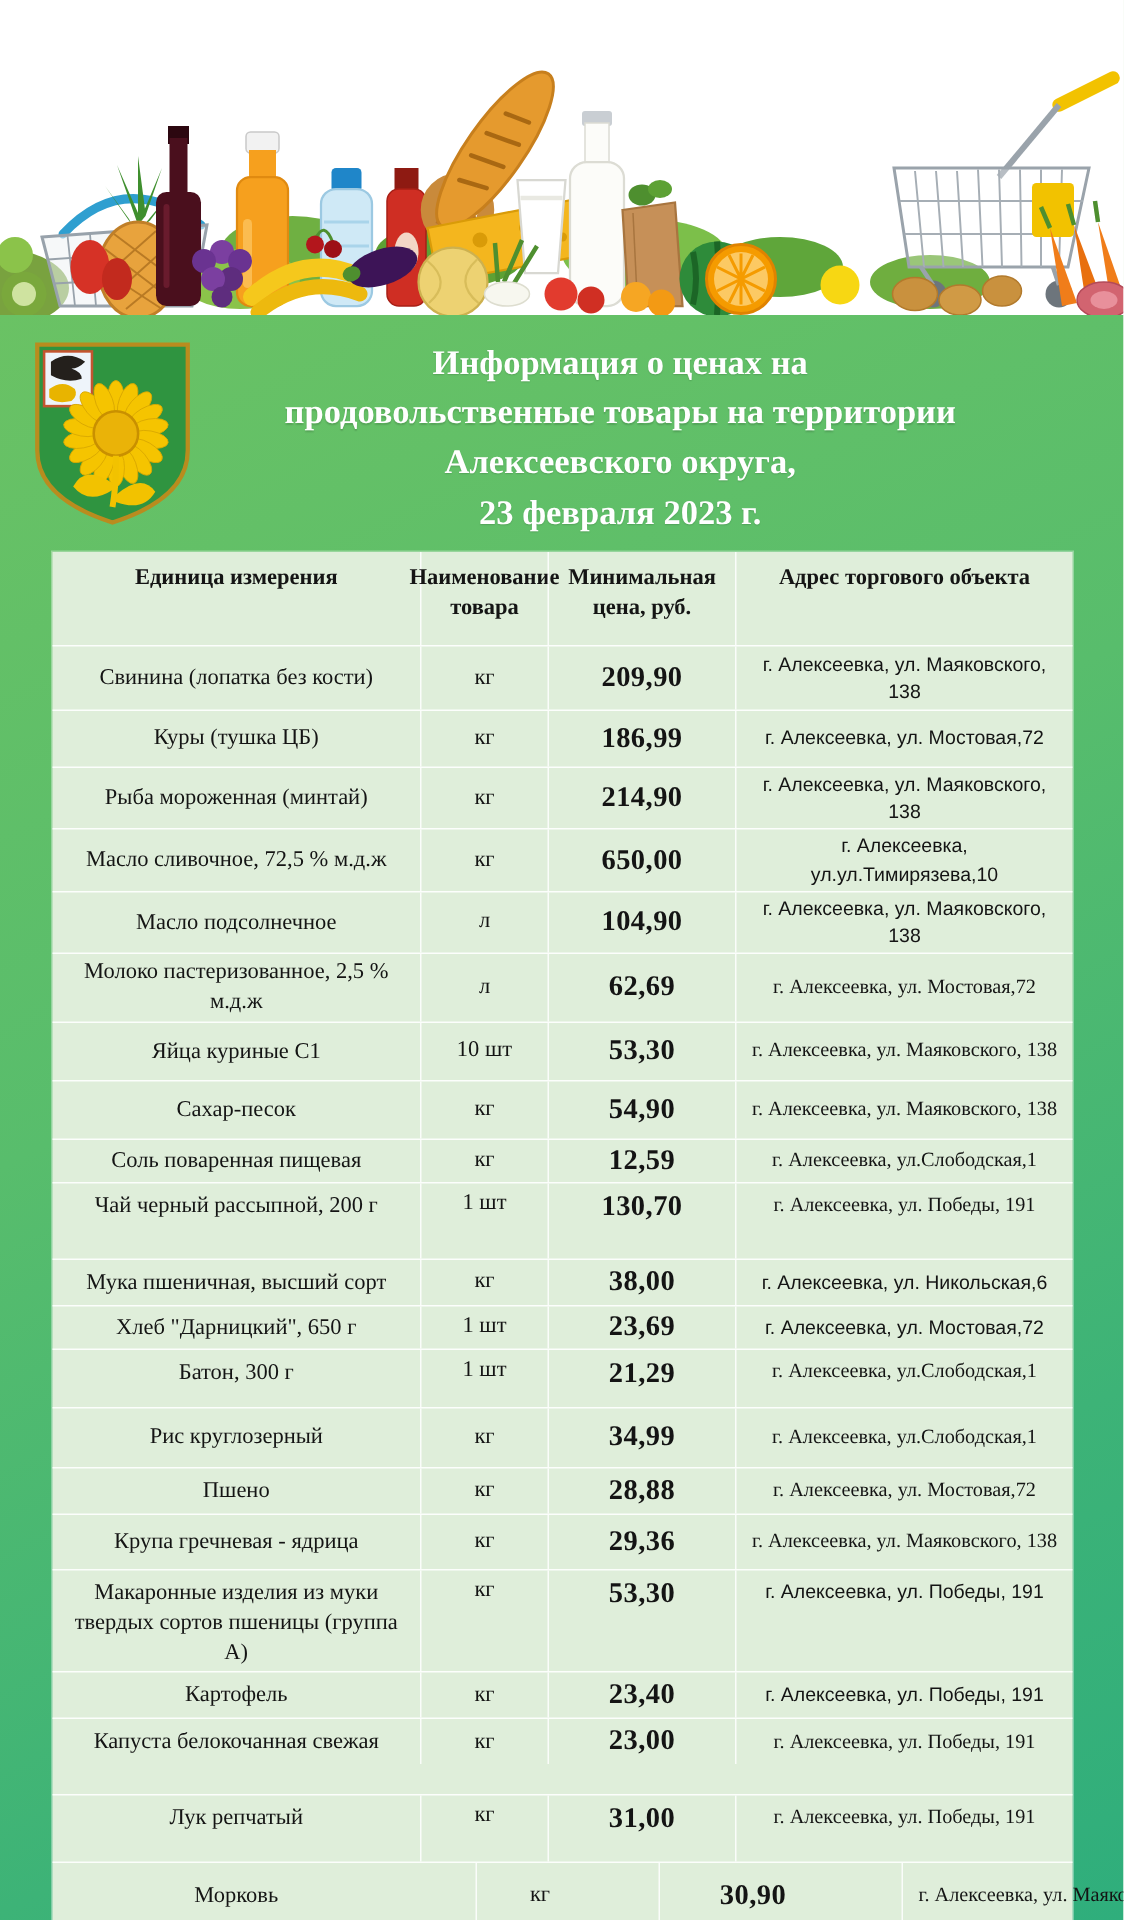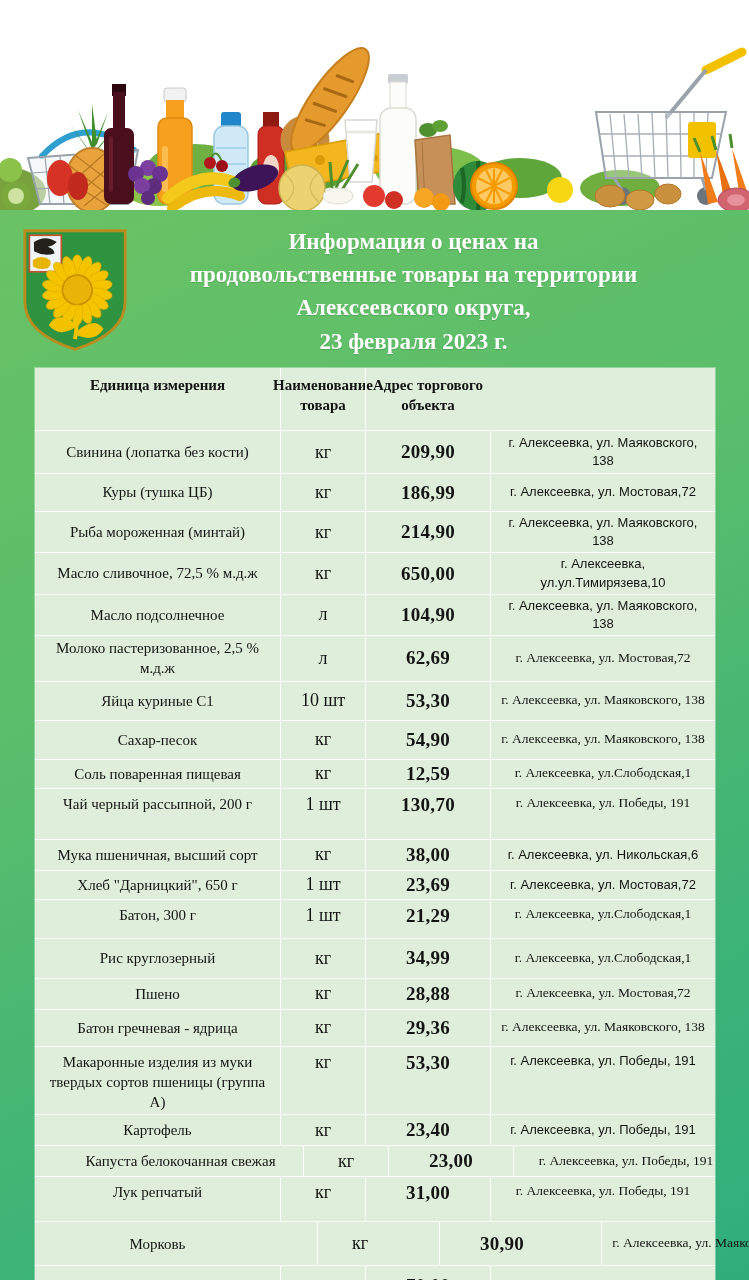--- a/index.html
+++ b/index.html
@@ -21,21 +21,21 @@
       box-shadow:0 0 0 1px rgba(255,255,255,.35);}
   .thead,.trow{display:grid;grid-template-columns:245px 85px 125px 225px;}
   .thead{min-height:62px;}
   .cell{display:flex;align-items:center;justify-content:center;text-align:center;
         padding:2px 6px;box-sizing:border-box;border-left:1px solid rgba(255,255,255,.85);
         color:#141414;}
   .cell:first-child{border-left:none;}
   .trow{border-top:1px solid rgba(255,255,255,.9);}
   .hcell{align-items:flex-start;padding-top:8px;font-weight:bold;font-size:15px;line-height:1.3;}
   .c-name{font-size:15px;line-height:1.35;}
-  .c-unit{font-size:18px;}
+  .c-unit{font-size:15px;}
   .c-price{font-weight:bold;font-size:19px;letter-spacing:.3px;}
   .c-addr{font-size:13.5px;line-height:1.4;}
   .sans{font-family:"Liberation Sans","DejaVu Sans",sans-serif;font-size:13px;}
   .vtop .cell{align-items:flex-start;padding-top:5px;}
 </style>
 </head>
 <body>
 
 <div class="page">
 
@@ -254,20 +254,21 @@
         <div>продовольственные товары на территории</div>
         <div>Алексеевского округа,</div>
         <div>23 февраля 2023 г.</div>
       </div>
     </div>
 
     <div class="price-table">
       <div class="thead">
         <div class="cell hcell">Единица измерения</div>
         <div class="cell hcell">Наименование товара</div>
+        <div class="cell hcell">Минимальная цена, руб.</div>
         <div class="cell hcell">Адрес торгового объекта</div>
       </div>
       <div>
           <div class="trow" style="min-height: 42px;">
             <div class="cell c-name">Свинина (лопатка без кости)</div>
             <div class="cell c-unit">кг</div>
             <div class="cell c-price">209,90</div>
             <div class="cell c-addr sans">г. Алексеевка, ул. Маяковского, 138</div>
           </div>
           <div class="trow" style="min-height: 37px;">
@@ -348,44 +349,44 @@
             <div class="cell c-price">34,99</div>
             <div class="cell c-addr">г. Алексеевка, ул.Слободская,1</div>
           </div>
           <div class="trow" style="min-height: 30px;">
             <div class="cell c-name">Пшено</div>
             <div class="cell c-unit">кг</div>
             <div class="cell c-price">28,88</div>
             <div class="cell c-addr">г. Алексеевка, ул. Мостовая,72</div>
           </div>
           <div class="trow" style="min-height: 36px;">
-            <div class="cell c-name">Батон гречневая - ядрица</div>
+            <div class="cell c-name">Крупа гречневая - ядрица</div>
             <div class="cell c-unit">кг</div>
             <div class="cell c-price">29,36</div>
             <div class="cell c-addr">г. Алексеевка, ул. Маяковского, 138</div>
           </div>
           <div class="trow vtop" style="min-height: 62px;">
             <div class="cell c-name">Макаронные изделия из муки твердых сортов пшеницы (группа А)</div>
             <div class="cell c-unit">кг</div>
             <div class="cell c-price">53,30</div>
             <div class="cell c-addr sans">г. Алексеевка, ул. Победы, 191</div>
           </div>
           <div class="trow" style="min-height: 30px;">
             <div class="cell c-name">Картофель</div>
             <div class="cell c-unit">кг</div>
             <div class="cell c-price">23,40</div>
             <div class="cell c-addr sans">г. Алексеевка, ул. Победы, 191</div>
           </div>
-          <div class="trow" style="min-height: 30px; padding-left: 23px;">
+          <div class="trow" style="min-height: 30px;">
             <div class="cell c-name">Капуста белокочанная свежая</div>
             <div class="cell c-unit">кг</div>
             <div class="cell c-price">23,00</div>
             <div class="cell c-addr">г. Алексеевка, ул. Победы, 191</div>
           </div>
-          <div class="trow vtop" style="min-height: 44px;">
+          <div class="trow vtop" style="min-height: 44px; margin-top: 20px;">
             <div class="cell c-name">Лук репчатый</div>
             <div class="cell c-unit">кг</div>
             <div class="cell c-price">31,00</div>
             <div class="cell c-addr">г. Алексеевка, ул. Победы, 191</div>
           </div>
           <div class="trow" style="min-height: 43px; gap: 37px;">
             <div class="cell c-name">Морковь</div>
             <div class="cell c-unit">кг</div>
             <div class="cell c-price">30,90</div>
             <div class="cell c-addr">г. Алексеевка, ул. Маяковского, 138</div>

